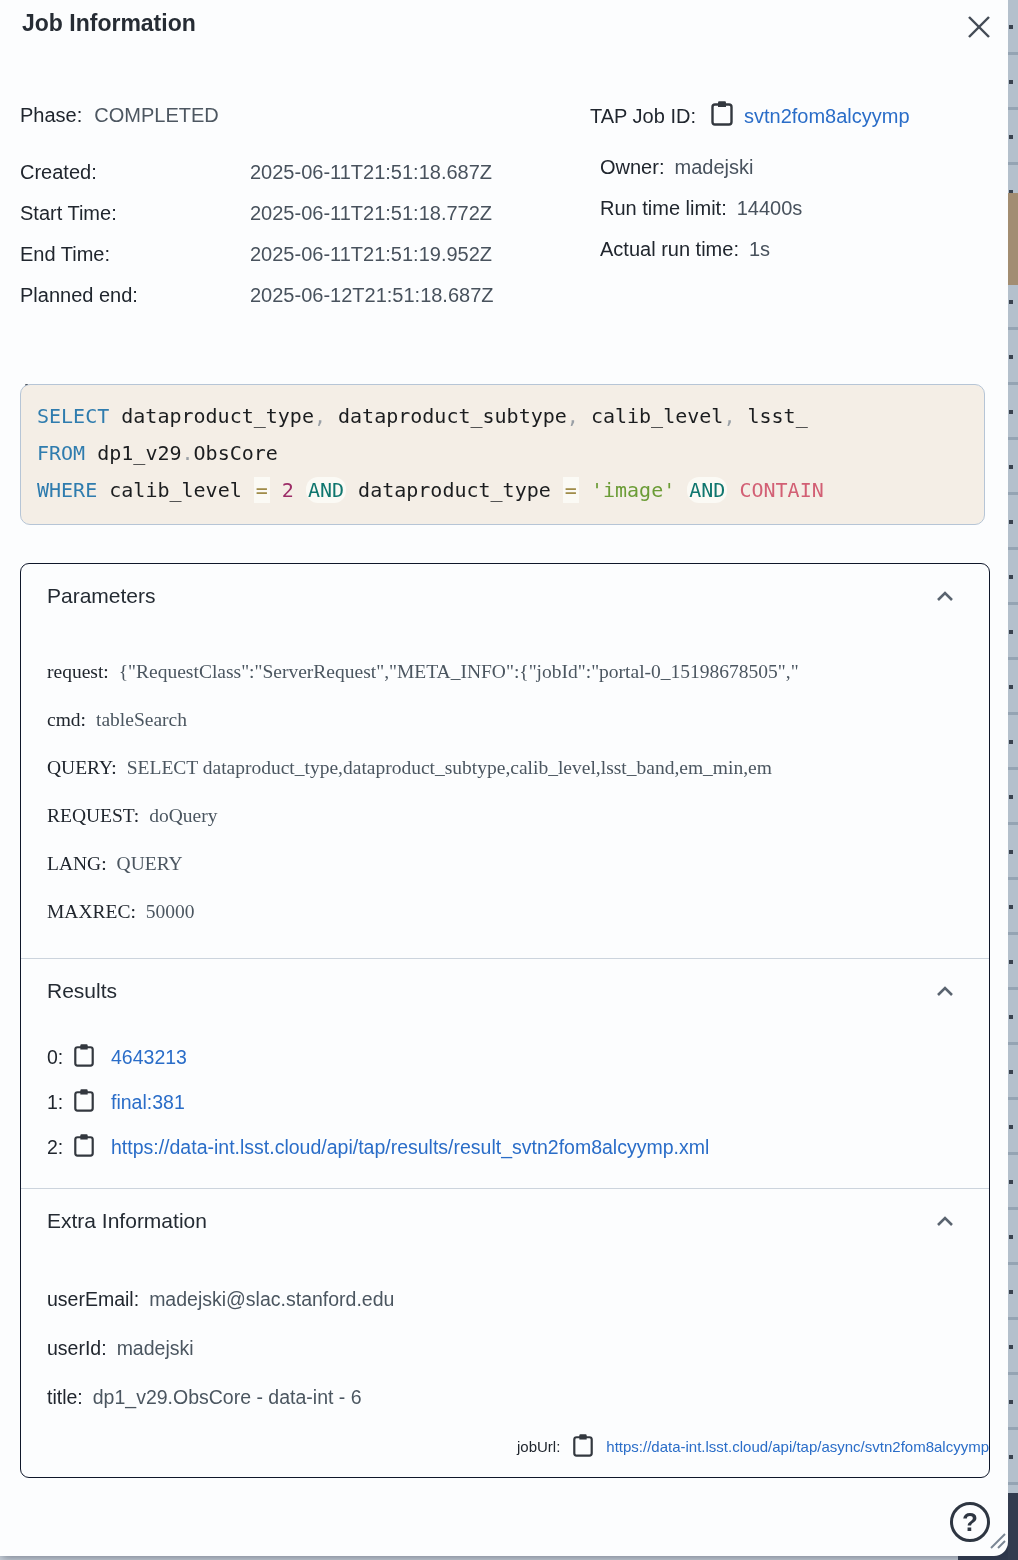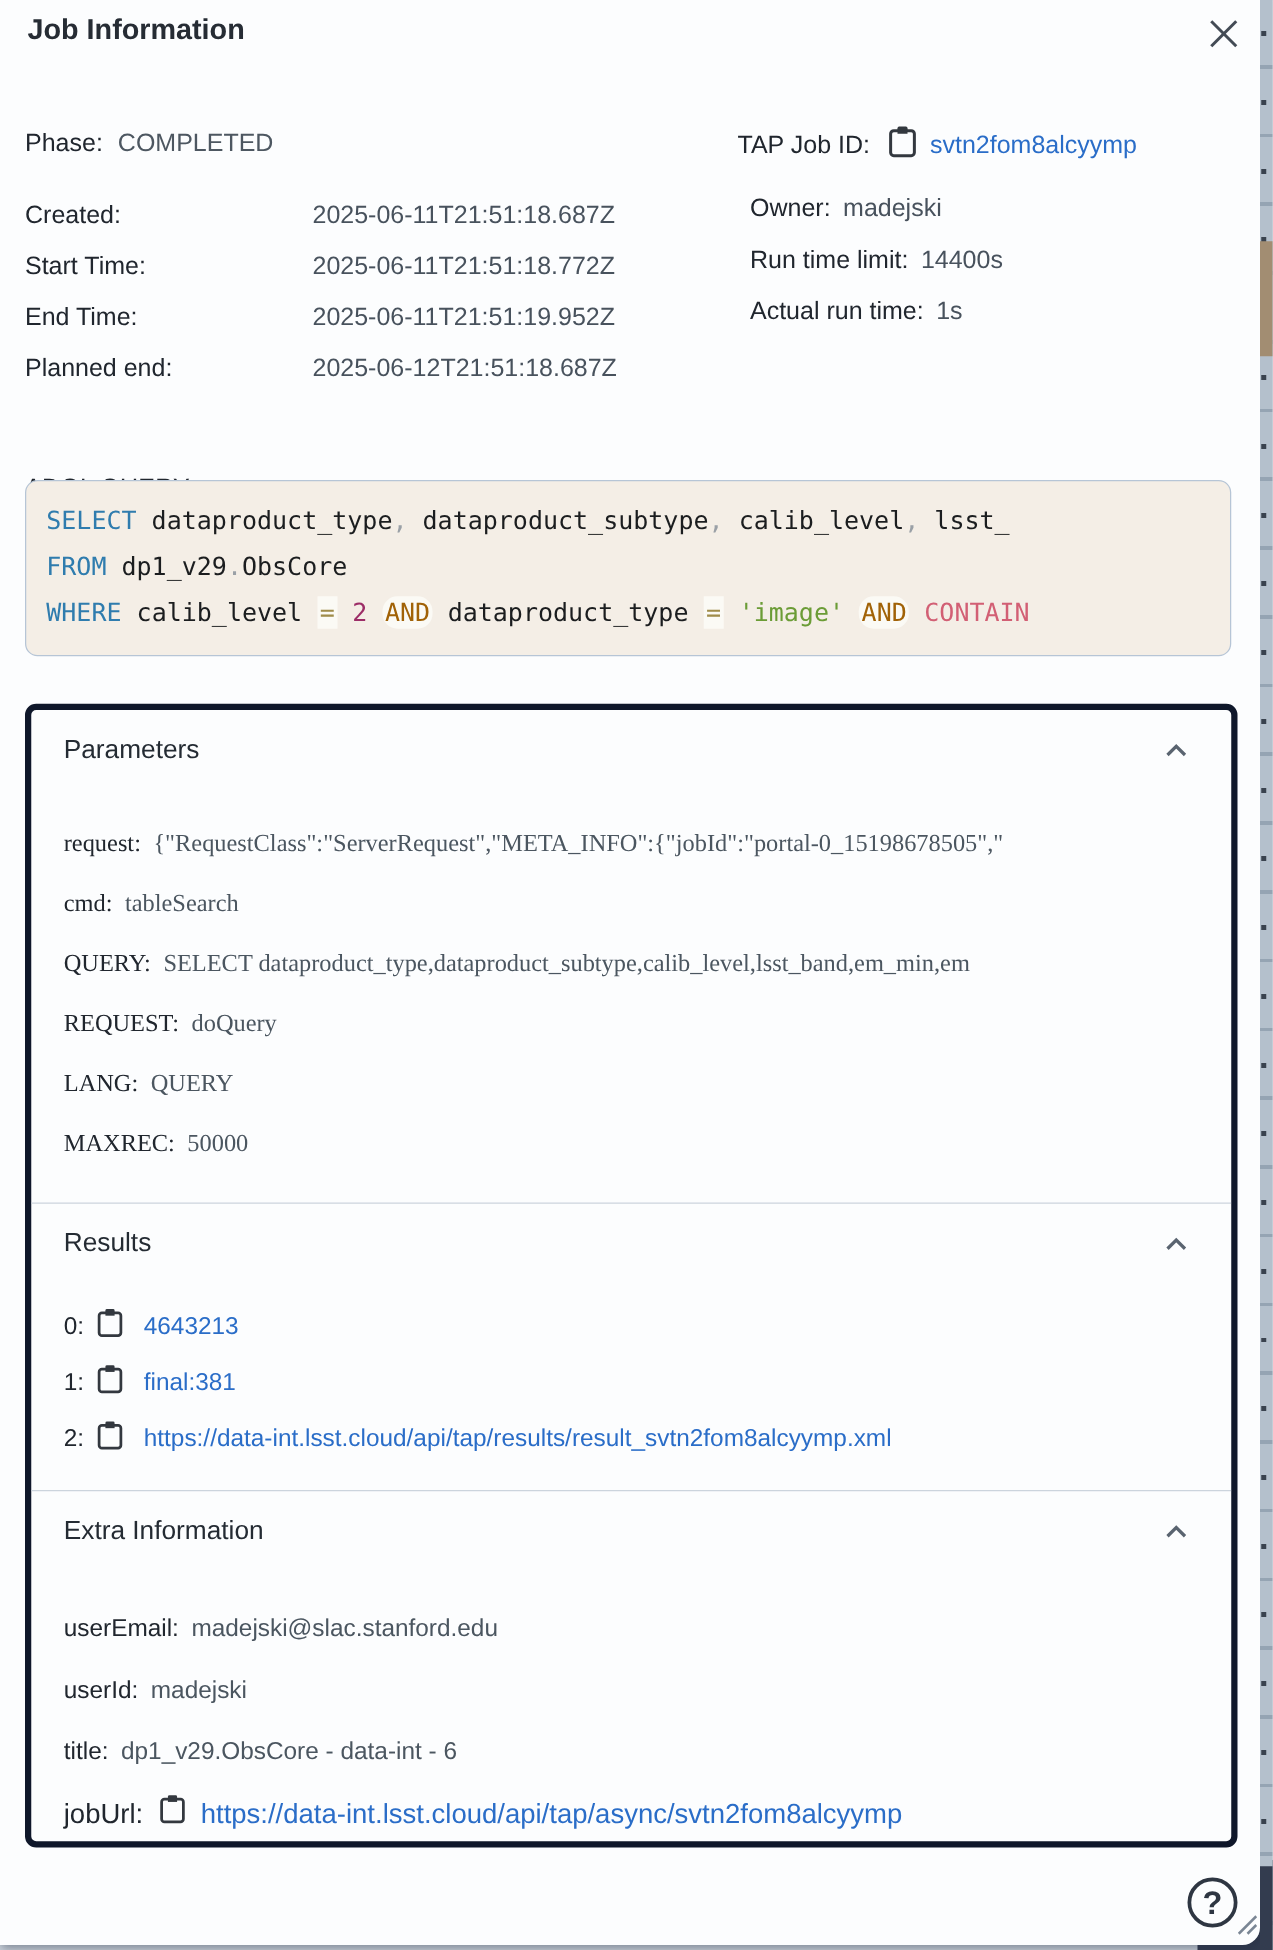--- a/index.html
+++ b/index.html
@@ -48,48 +48,48 @@
   
   .adql-label { position:absolute; left:20px; top:380px; font-size:20px; color:#20262e; letter-spacing:.2px; }
   .code-box { position:absolute; left:20px; top:384px; width:965px; height:141px; background:#f4eee6;
               border:1px solid #b6c5d6; border-radius:10px; padding:13px 0 0 16px; overflow:hidden; }
   .code-line { font-family:"DejaVu Sans Mono", monospace; font-size:20px; line-height:37px; white-space:pre; }
   .tok.kw   { color:#2f7cae; }
   .tok.id   { color:#1b1d1f; }
   .tok.pu   { color:#9aa0a6; }
   .tok.op   { color:#a08c4a; background:#fbfaf5; padding:1px 2px; }
   .tok.num  { color:#9c2d67; }
-  .tok.andk { color:#a16207; background:#fbfaf5; padding:1px 2px;border-radius:12px; }
+  .tok.andk { color:#0f766e; background:#fbfaf5; padding:1px 2px;border-radius:12px; }
   .tok.str  { color:#6b9c36; }
   .tok.fn   { color:#d25f74; }
 
   
   .panel { position:absolute; left:20px; top:563px; width:970px; height:915px;
-           border:5px solid #0f172a; border-radius:9px; background:#fcfdfe; overflow:hidden; }
+           border:1px solid #0f172a; border-radius:9px; background:#fcfdfe; overflow:hidden; }
   .section { position:relative; }
   .sec-head { display:flex; align-items:center; justify-content:space-between;
               padding:20px 34px 0 26px; }
   .sec-title { font-size:21px; color:#242b33; }
   .chevron { cursor:pointer; display:flex; }
   .divider { border-top:1px solid #ccd4dd; }
 
   .param-rows { margin-top:40px; padding:0 20px 22px 26px; }
   .param-row { height:48px; display:flex; align-items:center; font-size:19.5px; white-space:nowrap; overflow:hidden;font-family:Liberation Serif, serif; }
   .param-row .label { flex:none; }
   .param-row .value { margin-left:10px; color:#4b5660; }
 
   .result-rows { margin-top:32px; padding:0 20px 18px 26px; }
   .result-row { height:45px; display:flex; align-items:center; font-size:19.5px; white-space:nowrap; overflow:hidden; }
   .result-row .idx { color:#20262e; width:26px; flex:none; }
   .result-row .clip { margin-right:16px; }
 
   .extra-rows { margin-top:42px; padding:0 20px 0 26px; }
   .extra-row { height:49px; display:flex; align-items:center; font-size:19.5px; white-space:nowrap; overflow:hidden; }
   .extra-row .value { margin-left:10px; color:#4b5660; }
-  .joburl-row { height:49px; display:flex; align-items:center; font-size:22px; padding-left:26px; white-space:nowrap; overflow:hidden; }
+  .joburl-row { height:49px; display:flex; align-items:center; font-size:15px; padding-left:26px; white-space:nowrap; overflow:hidden;justify-content:flex-end; }
   .joburl-row .clip { margin:0 12px 0 12px; }
 
   
   .help-btn { position:absolute; right:18px; bottom:14px; width:40px; height:40px; border:3px solid #2e3642;
               border-radius:50%; display:flex; align-items:center; justify-content:center;
               font-size:26px; font-weight:700; color:#2e3642; cursor:pointer; background:#fcfdfe; }
   .resize-grip { position:absolute; right:1px; bottom:3px; cursor:nwse-resize; }
 </style>
 </head>
 <body>

